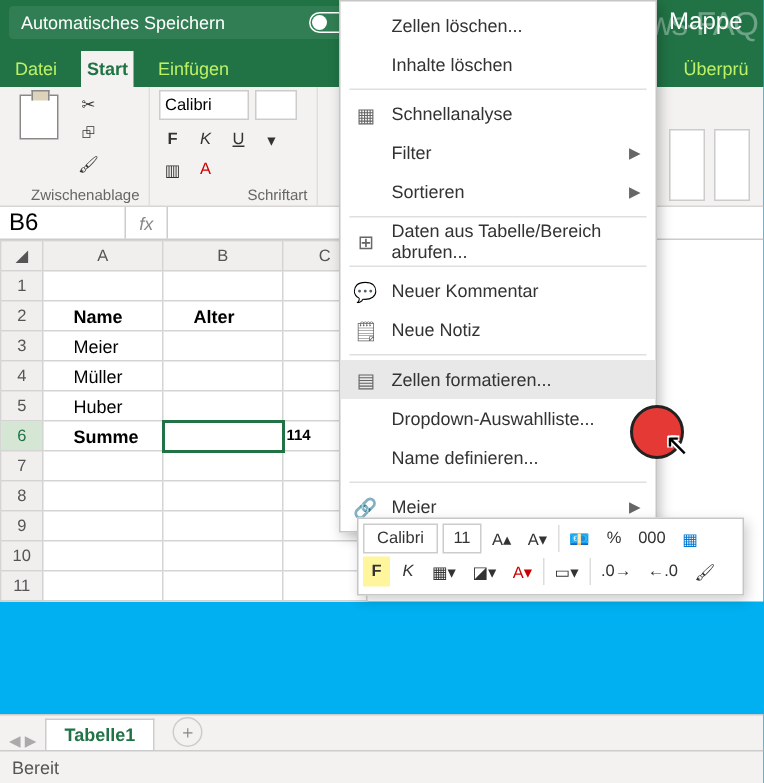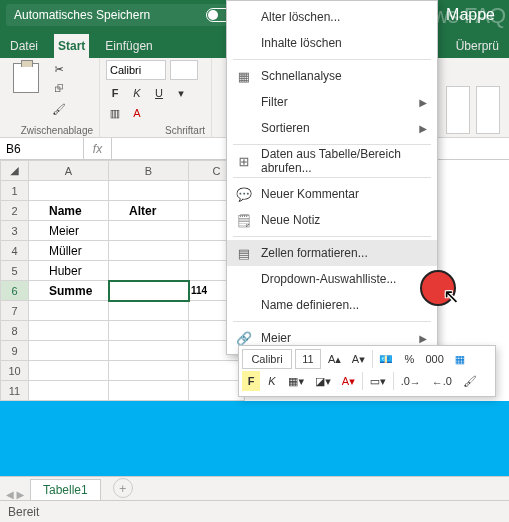--- a/index.html
+++ b/index.html
@@ -9,59 +9,59 @@
   
   .titlebar { display: flex; align-items: center; height: 30px; background: #217346; color: #fff; padding: 0 6px; }
   .autosave { display: flex; align-items: center; background: rgba(255,255,255,.08); height: 22px; border-radius: 3px; padding: 0 8px; font-size: 11px; gap: 48px; }
   .autosave .switch { margin-left: 8px; width: 28px; height: 14px; border: 1px solid #fff; border-radius: 7px; position: relative; }
   .autosave .switch::after { content: ""; position: absolute; left: 1px; top: 1px; width: 10px; height: 10px; border-radius: 50%; background: #fff; }
   .title-icon { margin-left: 8px; width: 16px; height: 16px; background: #fff; display: flex; align-items: center; justify-content: center; }
   .title-icon::before { content: "⤓"; font-size: 11px; color: #217346; }
   .title-file { margin-left: auto; margin-right: 8px; font-size: 16px; }
   
   .ribbon-tabs { display: flex; align-items: flex-end; height: 28px; background: #217346; padding: 0 6px; gap: 12px; }
-  .ribbon-tab { color: #e5e5e5; font-size: 12px; height: 24px; display: flex; align-items: center; padding: 0 4px; }
+  .ribbon-tab { color: #bef264; font-size: 12px; height: 24px; display: flex; align-items: center; padding: 0 4px; }
   .ribbon-tab.active { background: #f3f2f1; color: #217346; font-weight: 600; }
   .ribbon-tab-right { margin-left: auto; }
   
   .ribbon { display: flex; height: 80px; background: #f3f2f1; border-bottom: 1px solid #d8d6d4; }
   .ribbon-group { border-right: 1px solid #e1dfdd; padding: 2px 6px 0 6px; display: flex; flex-direction: column; }
   .ribbon-group .ctl-row { display: flex; gap: 4px; align-items: center; }
   .ribbon-group .grp-label { font-size: 10px; color: #666; margin-top: auto; text-align: right; padding-bottom: 1px; }
   .big-paste { width: 40px; height: 56px; display: flex; flex-direction: column; align-items: center; justify-content: flex-start; padding-top: 2px; }
   .big-paste .clip { width: 26px; height: 30px; border: 1.5px solid #888; background: #fff; position: relative; }
   .big-paste .clip::before { content:""; position:absolute; top:-4px; left:7px; width:10px; height:6px; border:1.5px solid #888; border-bottom:none; background:#dcd3ba; }
   .small-btn { width: 18px; height: 18px; border: 1px solid transparent; display:flex; align-items:center; justify-content:center; font-size:11px; color:#333; }
   .font-name { width: 60px; height: 20px; border:1px solid #ccc; background:#fff; font-size:11px; padding-left:3px; display:flex; align-items:center; }
   .font-size { width: 28px; height: 20px; border:1px solid #ccc; background:#fff; font-size:11px; padding-left:3px; display:flex; align-items:center; }
   .bold { font-weight: 700; }
   .italic { font-style: italic; }
   .under { text-decoration: underline; }
   .rt-stub { width:24px; height:48px; border:1px solid #ccc; background:#fff; margin:3px; }
   
   .fx-bar { display:flex; height:22px; background:#fff; border-bottom:1px solid #ccc; }
-  .name-box { width:84px; border-right:1px solid #ccc; padding-left:6px; display:flex; align-items:center; font-size:12px; }
+  .name-box { width:84px; border-right:1px solid #ccc; padding-left:6px; display:flex; align-items:center; font-size:16px; }
   .fx-btn { width:28px; border-right:1px solid #ccc; display:flex; align-items:center; justify-content:center; font-style:italic; color:#888; }
   .fx-input { flex:1; padding-left:6px; display:flex; align-items:center; }
   
   .grid-wrap { background:#fff; position:relative; }
   table.sheet { border-collapse:collapse; }
   table.sheet th, table.sheet td { border:1px solid #d4d4d4; height:20px; }
   .colhdr th { background:#f0efee; color:#555; font-weight:400; font-size:11px; text-align:center; }
   .rowhdr { background:#f0efee; color:#555; font-weight:400; font-size:11px; text-align:center; width:28px; }
   .selhdr { background:#d5e6d5; color:#217346; }
   td.cell { padding-left:20px; font-size:12px; text-align:left; background:#fff; }
   td.cell.bold { font-weight:700; }
   .col-a { width:80px; } .col-b { width:80px; } .col-c { width:56px; }
   td.small-c { font-size:10px; padding-left:2px; }
   td.sel { outline:2px solid #217346; outline-offset:-1px; }
   
   .sheet-bar { position:absolute; left:0; right:0; bottom:22px; height:24px; background:#f3f2f1; border-top:1px solid #ccc; display:flex; align-items:flex-end; padding-left:30px; gap:8px; }
   .sheet-nav { position:absolute; left:6px; display:flex; gap:6px; color:#aaa; font-size:10px; }
-  .sheet-tab { background:#fff; border:1px solid #ccc; border-bottom:none; padding:3px 12px; font-weight:400; color:#217346; font-size:12px; }
+  .sheet-tab { background:#fff; border:1px solid #ccc; border-bottom:none; padding:3px 12px; font-weight:700; color:#217346; font-size:12px; }
   .sheet-add { width:20px; height:20px; border:1px solid #ccc; border-radius:50%; display:flex; align-items:center; justify-content:center; color:#888; margin-left:4px; margin-bottom:2px; }
   .status { position:absolute; left:0; right:0; bottom:0; height:22px; background:#f3f2f1; border-top:1px solid #ccc; display:flex; align-items:center; padding-left:8px; font-size:11px; color:#555; }
   
   .ctx { position:absolute; left:226px; top:0; width:212px; background:#fff; border:1px solid #c6c6c6; box-shadow:2px 3px 8px rgba(0,0,0,.25); padding:3px 0; z-index:5; }
   .ctx-item { display:flex; align-items:center; height:26px; padding:0 10px 0 8px; font-size:12px; color:#333; gap:8px; position:relative; }
   .ctx-item .ic { width:18px; height:18px; display:flex; align-items:center; justify-content:center; font-size:13px; color:#666; flex-shrink:0; }
   .ctx-item .arrow { margin-left:auto; color:#666; font-size:10px; }
   .ctx-item.hover { background:#e8e8e8; }
   .ctx-sep { height:1px; background:#e1dfdd; margin:3px 6px; }
   
@@ -218,21 +218,21 @@
             <td class="cell col-b"></td>
             <td class="cell col-c"></td>
           </tr>
 </tbody>
       </table>
 </div>
 
 <div class="ctx">
   <div class="ctx-item">
         <span class="ic"></span>
-        <span>Alter löschen...</span>
+        <span>Zellen löschen...</span>
       </div>
   <div class="ctx-item">
         <span class="ic"></span>
         <span>Inhalte löschen</span>
       </div>
   <div class="ctx-sep"></div>
   <div class="ctx-item">
         <span class="ic">▦</span>
         <span>Schnellanalyse</span>
       </div>

